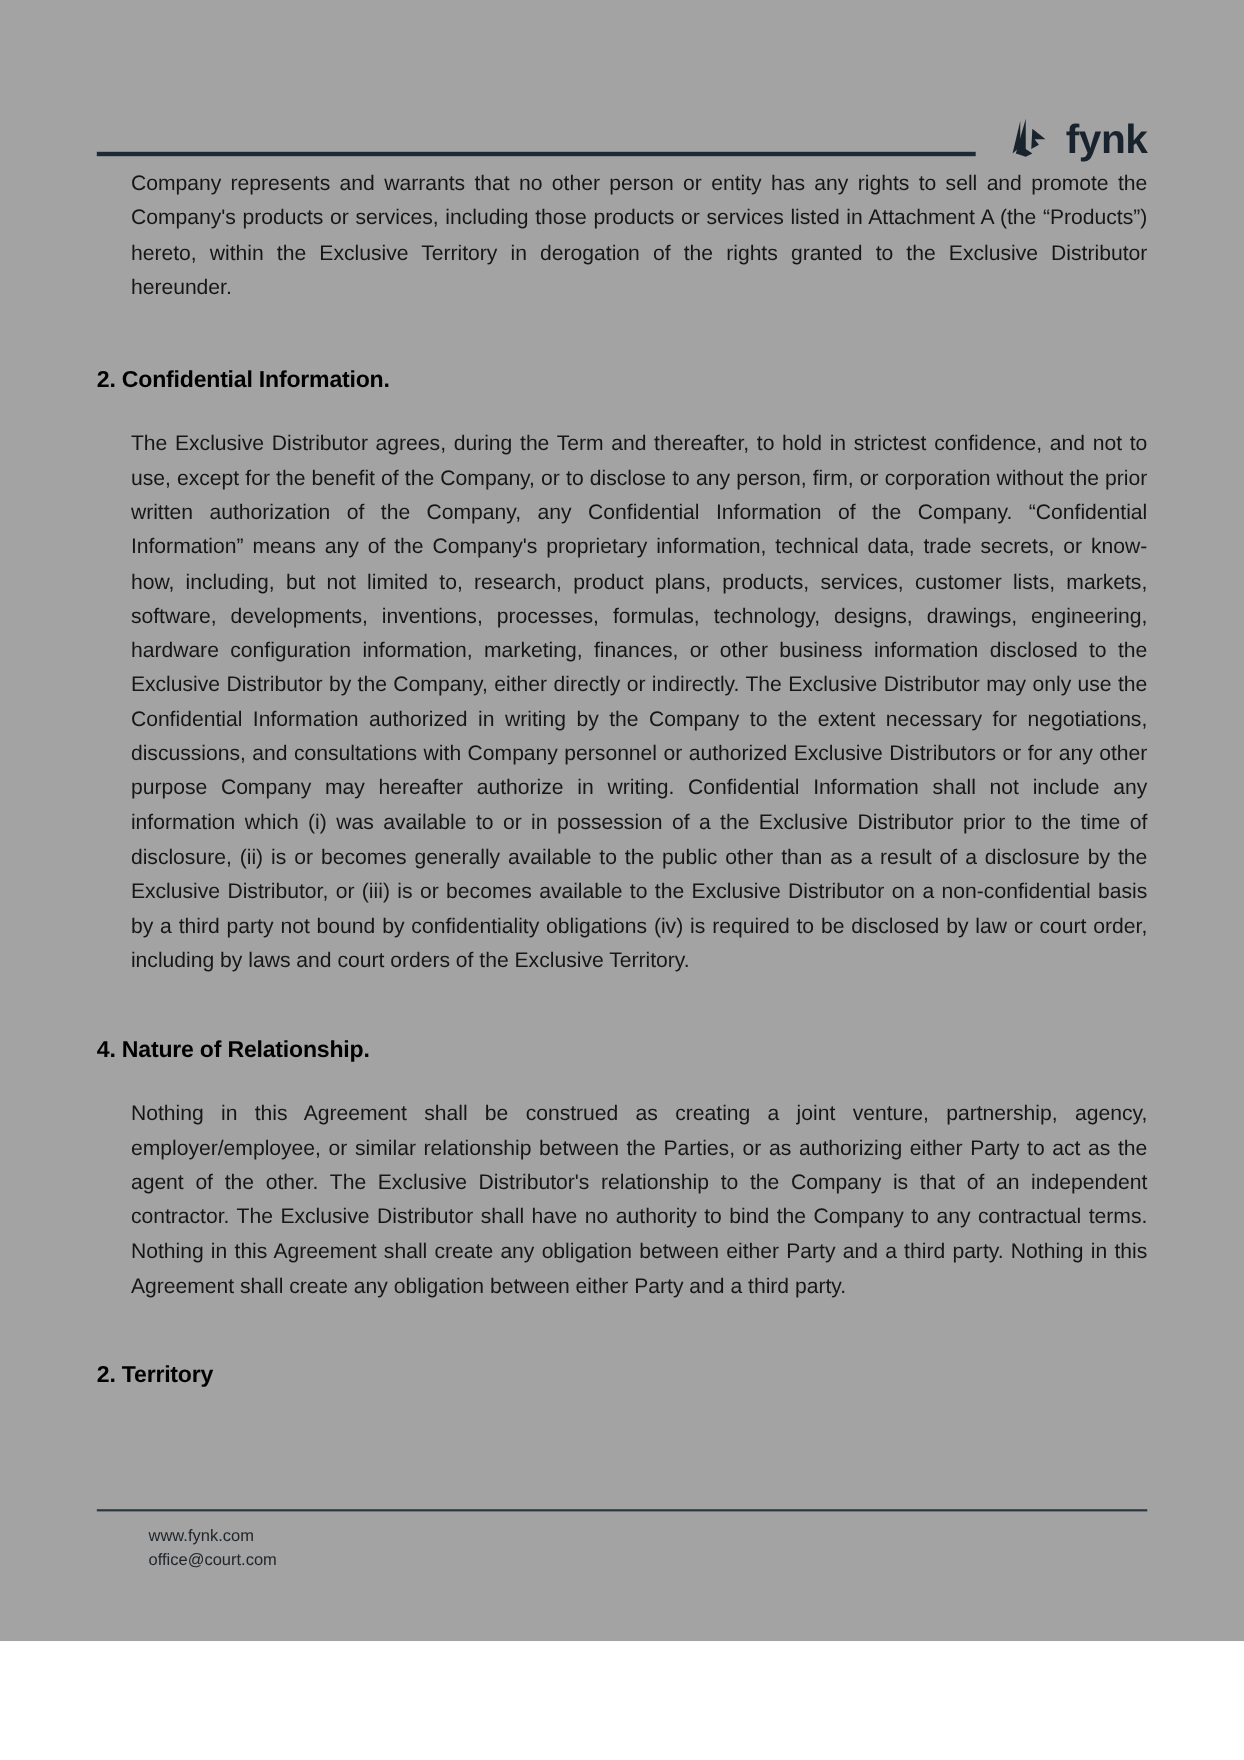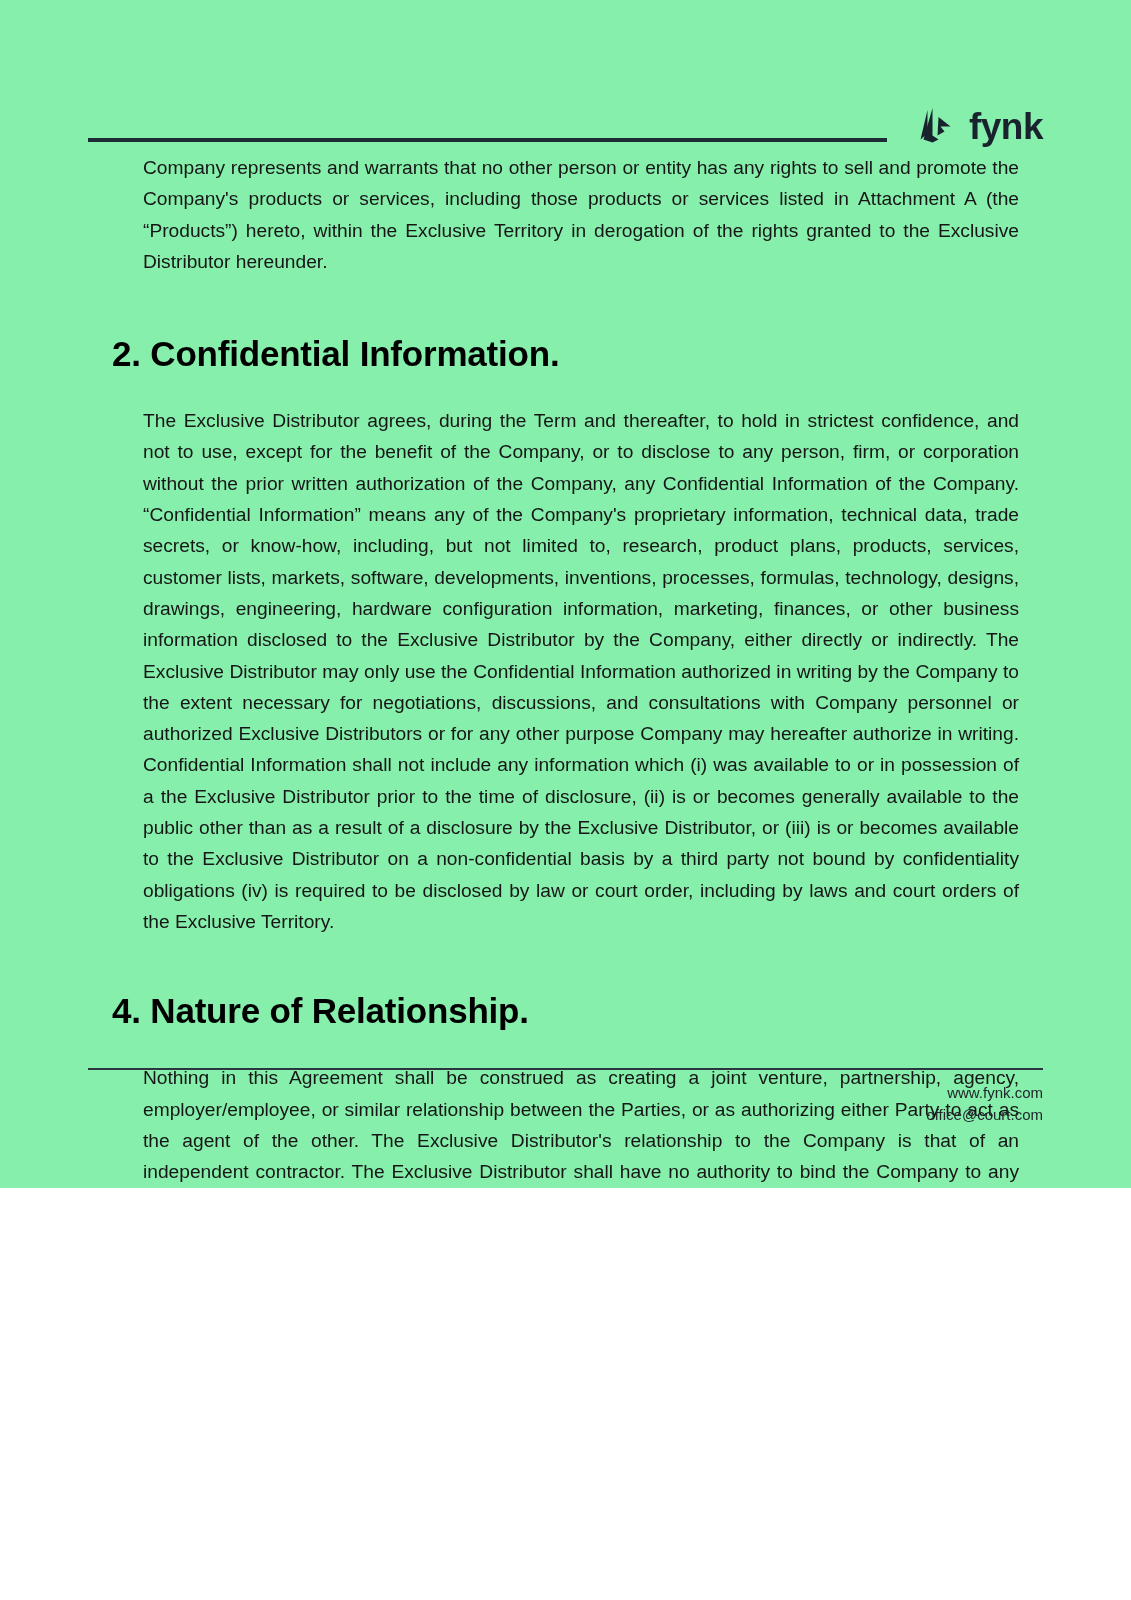--- a/index.html
+++ b/index.html
@@ -7,23 +7,23 @@
     padding: 0;
     background: #ffffff;
   }
   body {
     font-family: "Liberation Sans", sans-serif;
     color: #111111;
   }
   .page {
     position: relative;
     width: 1131px;
-    height: 1188px;
+    height: 1492px;
     margin: 0 auto;
-    background: #86efac;
+    background: #a3a3a3;
     box-sizing: border-box;
     overflow: hidden;
   }
 
   
   .header {
     position: absolute;
     left: 0;
     right: 0;
     top: 98px;
@@ -58,34 +58,34 @@
     color: #18232e;
     line-height: 1;
   }
 
   
   .content {
     position: absolute;
     left: 0;
     right: 0;
     top: 152px;
-    padding: 0 112px;
+    padding: 0 88px;
     box-sizing: border-box;
   }
   p.para {
     font-size: 19.2px;
     line-height: 31.3px;
     text-align: justify;
     margin: 0;
     padding: 0 0 0 31px;
     color: #161616;
     hyphens: none;
   }
   h2.heading {
-    font-size: 35px;
+    font-size: 21px;
     font-weight: bold;
     color: #000000;
     margin: 0;
     padding: 0 0 0 0;
     letter-spacing: -0.2px;
     line-height: 1.2;
   }
   .sec-gap-before {
     height: 56px;
   }
@@ -112,21 +112,20 @@
     background: #2b3740;
     width: 100%;
   }
   .footer-lines {
     padding: 12px 0 0 47px;
   }
   .footer-line {
     font-size: 15px;
     line-height: 22px;
     color: #20262b;
-    text-align: right;
   }
 </style>
 </head>
 <body>
 
 <div class="page">
 
   <div class="header">
     <div class="header-rule"></div>
     <div class="brand">

